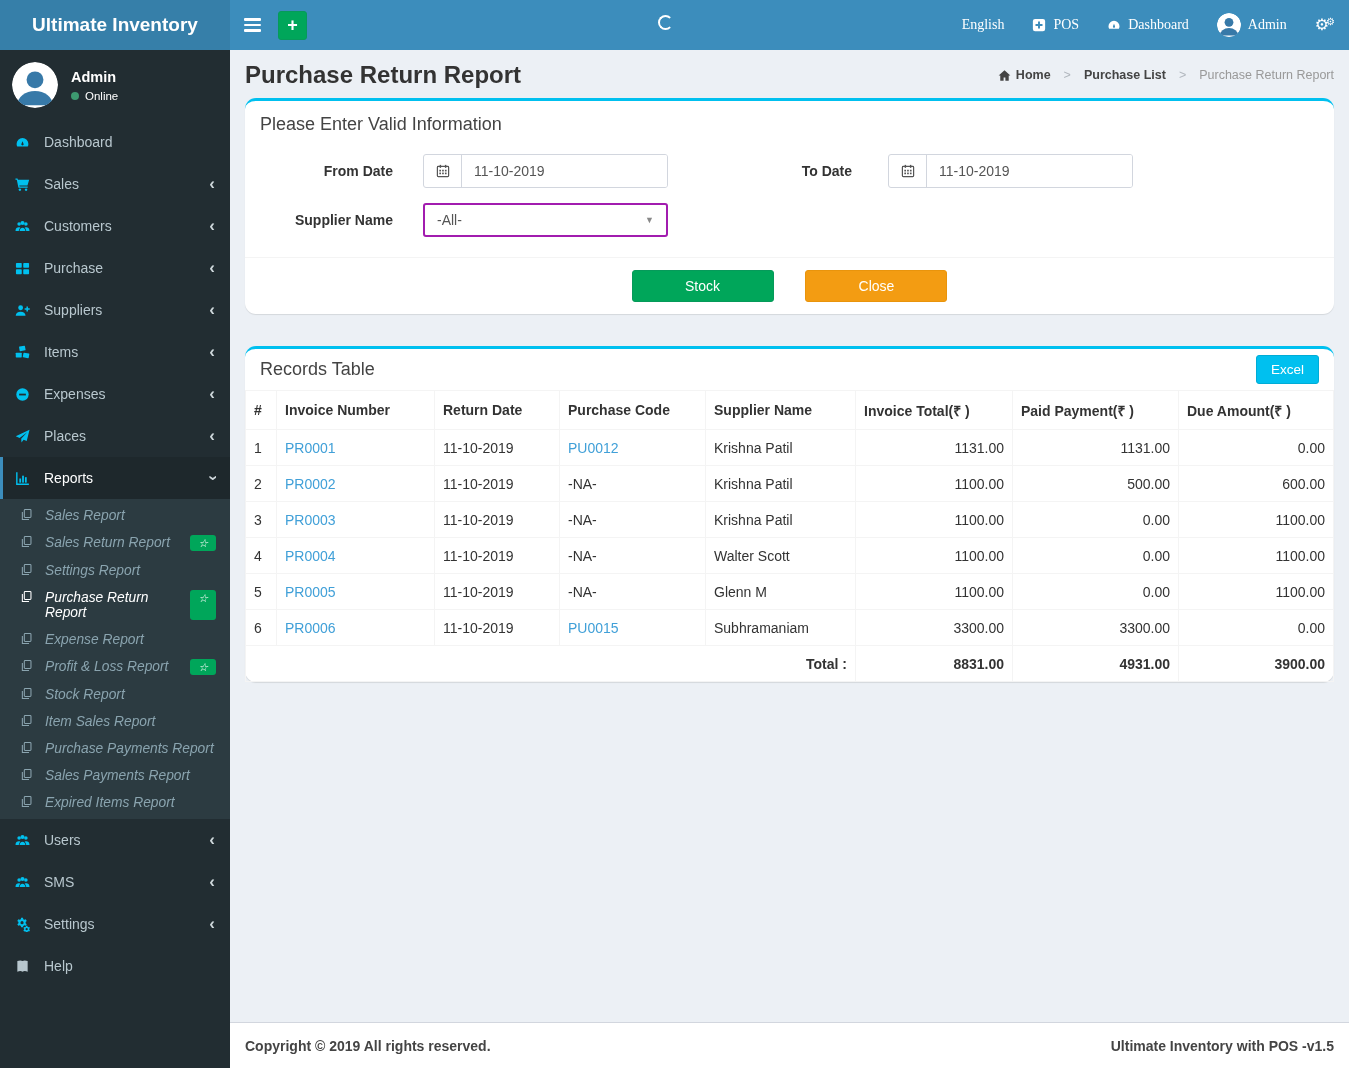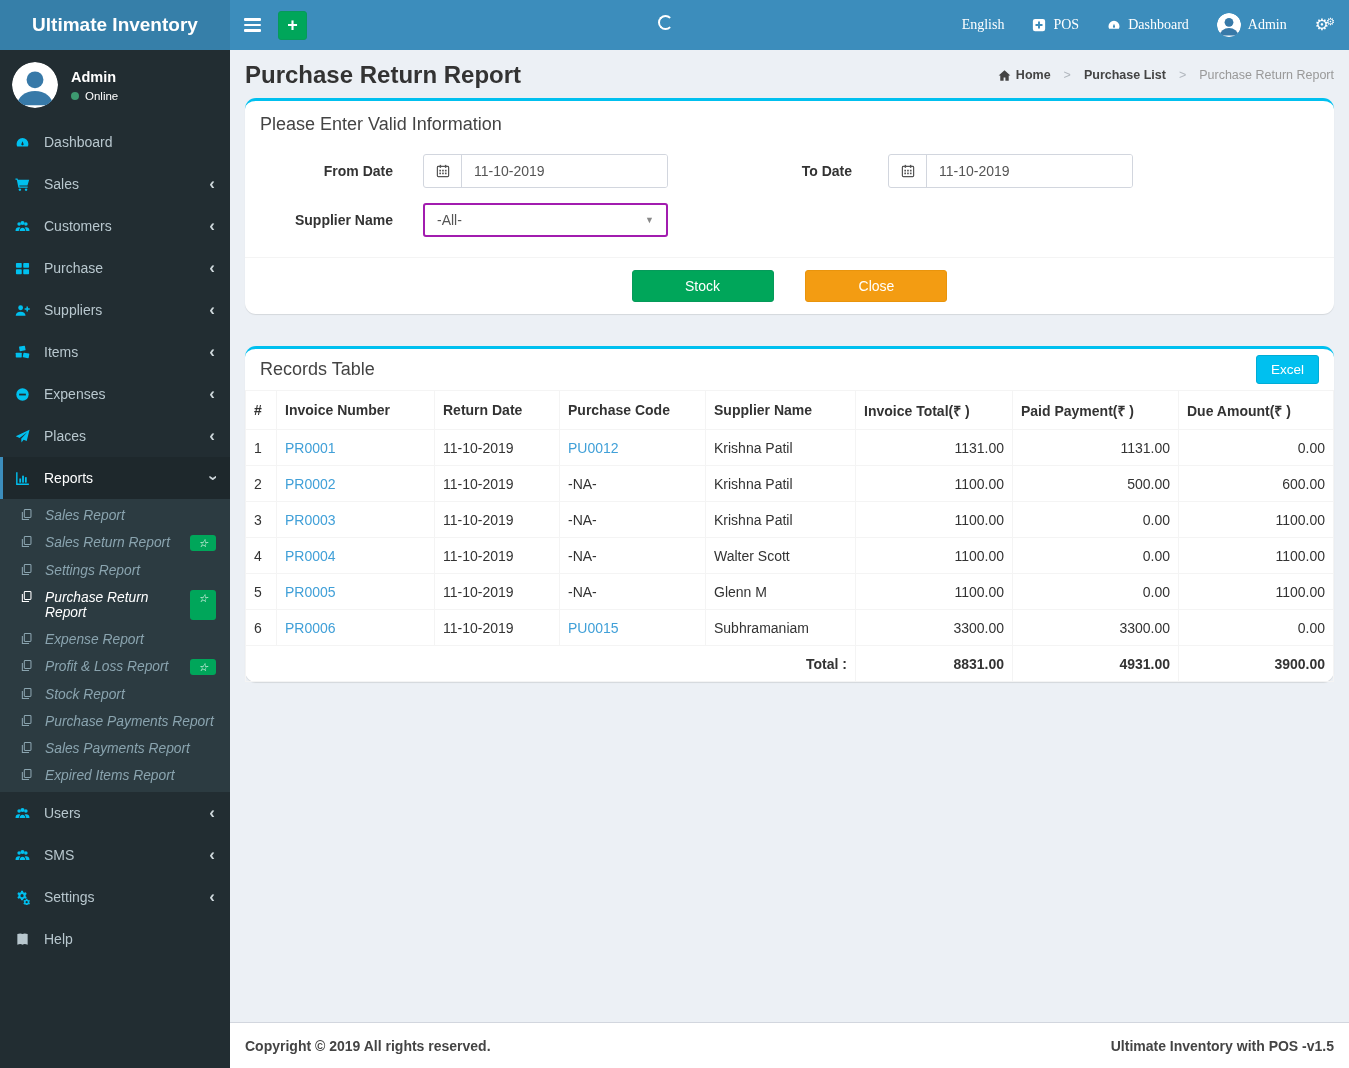--- a/index.html
+++ b/index.html
@@ -363,20 +363,31 @@
           </li>
           <li class="">
             <a>
               <span class="icon ">
                 <svg viewBox="0 0 16 16" fill="none" stroke="currentColor" stroke-width="1.3">
                   <rect x="5.3" y="1.8" width="8.2" height="9.8" rx="1"></rect>
                   <path d="M2.9 4.8v9.4h8.2"></path>
                 </svg>
               </span>
               <span>Stock Report</span>
+            </a>
+          </li>
+          <li class="">
+            <a>
+              <span class="icon ">
+                <svg viewBox="0 0 16 16" fill="none" stroke="currentColor" stroke-width="1.3">
+                  <rect x="5.3" y="1.8" width="8.2" height="9.8" rx="1"></rect>
+                  <path d="M2.9 4.8v9.4h8.2"></path>
+                </svg>
+              </span>
+              <span>Item Sales Report</span>
             </a>
           </li>
           <li class="">
             <a>
               <span class="icon ">
                 <svg viewBox="0 0 16 16" fill="none" stroke="currentColor" stroke-width="1.3">
                   <rect x="5.3" y="1.8" width="8.2" height="9.8" rx="1"></rect>
                   <path d="M2.9 4.8v9.4h8.2"></path>
                 </svg>
               </span>

